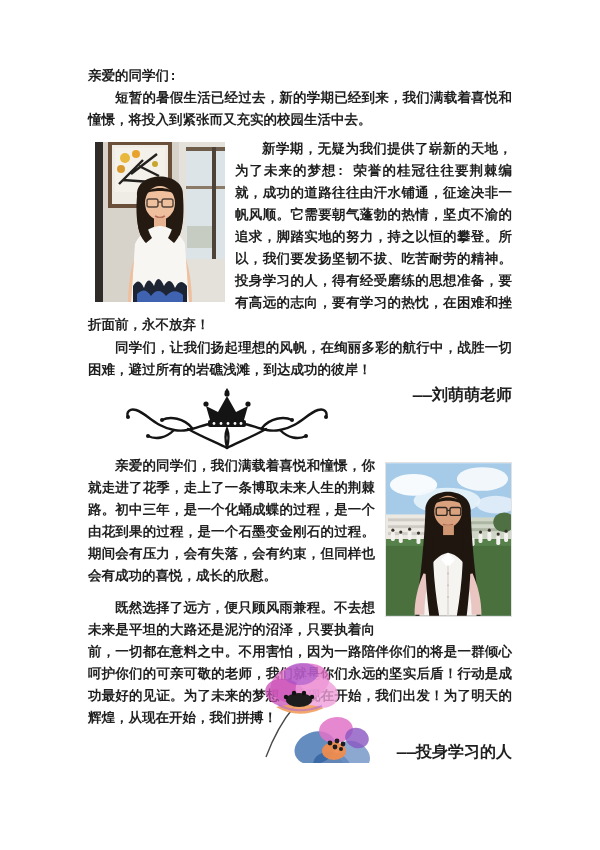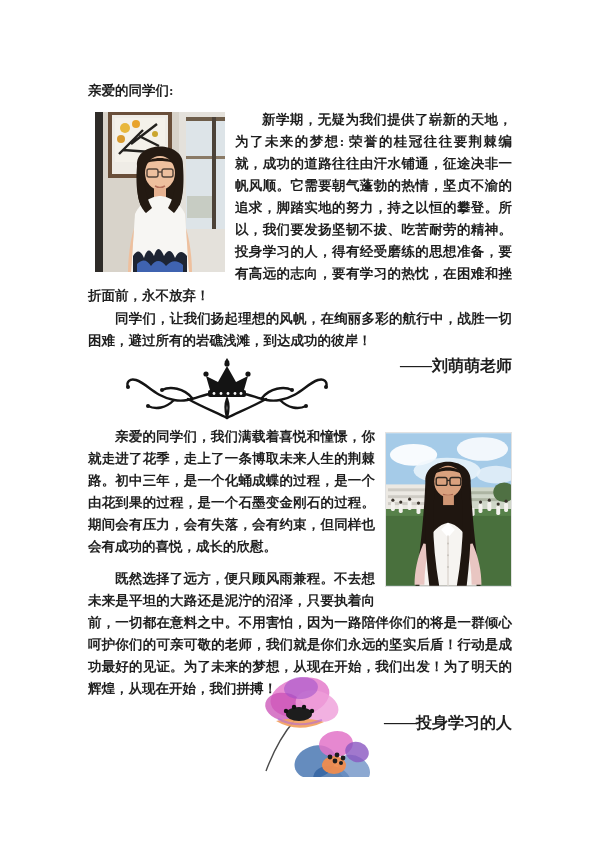--- a/index.html
+++ b/index.html
@@ -1,24 +1,24 @@
 <!DOCTYPE html>
 <html lang="zh"><head>
 <meta charset="utf-8">
 <style>
   * { margin: 0; padding: 0; box-sizing: border-box; }
   html, body { background: #ffffff; }
   .page {
     position: relative;
     width: 600px;
     height: 763px;
-    margin: 14px auto;
+    margin: 0 auto;
     background: #ffffff;
     overflow: hidden;
-    font-family: Liberation Serif, serif;
+    font-family: Liberation Mono, monospace;
     color: #1f1f1f;
   }
   .content {
     position: absolute;
     left: 88px;
     top: 66px;
     width: 424px;
     font-size: 13.5px;
     font-weight: 600;
     line-height: 22px;
@@ -72,20 +72,21 @@
     font-weight: 600;
   }
 </style>
 </head>
 <body>
 
 <div class="page">
   <div class="content">
 
     <div class="salutation">亲爱的同学们:</div>
+    <p class="indent">短暂的暑假生活已经过去，新的学期已经到来，我们满载着喜悦和憧憬，将投入到紧张而又充实的校园生活中去。</p>
 
     <div class="sec1">
 
       <svg class="photo1 photo-frame" viewBox="0 0 130 160" aria-hidden="true">
         <rect width="130" height="160" fill="#d8d3ca"></rect>
         <rect x="84" y="0" width="46" height="160" fill="#e4e1db"></rect>
         <rect x="0" y="0" width="8" height="160" fill="#2e2b28"></rect>
 
         <rect x="13" y="0" width="64" height="66" fill="#6a4f3a"></rect>
         <rect x="17" y="3" width="56" height="59" fill="#efece6"></rect>

